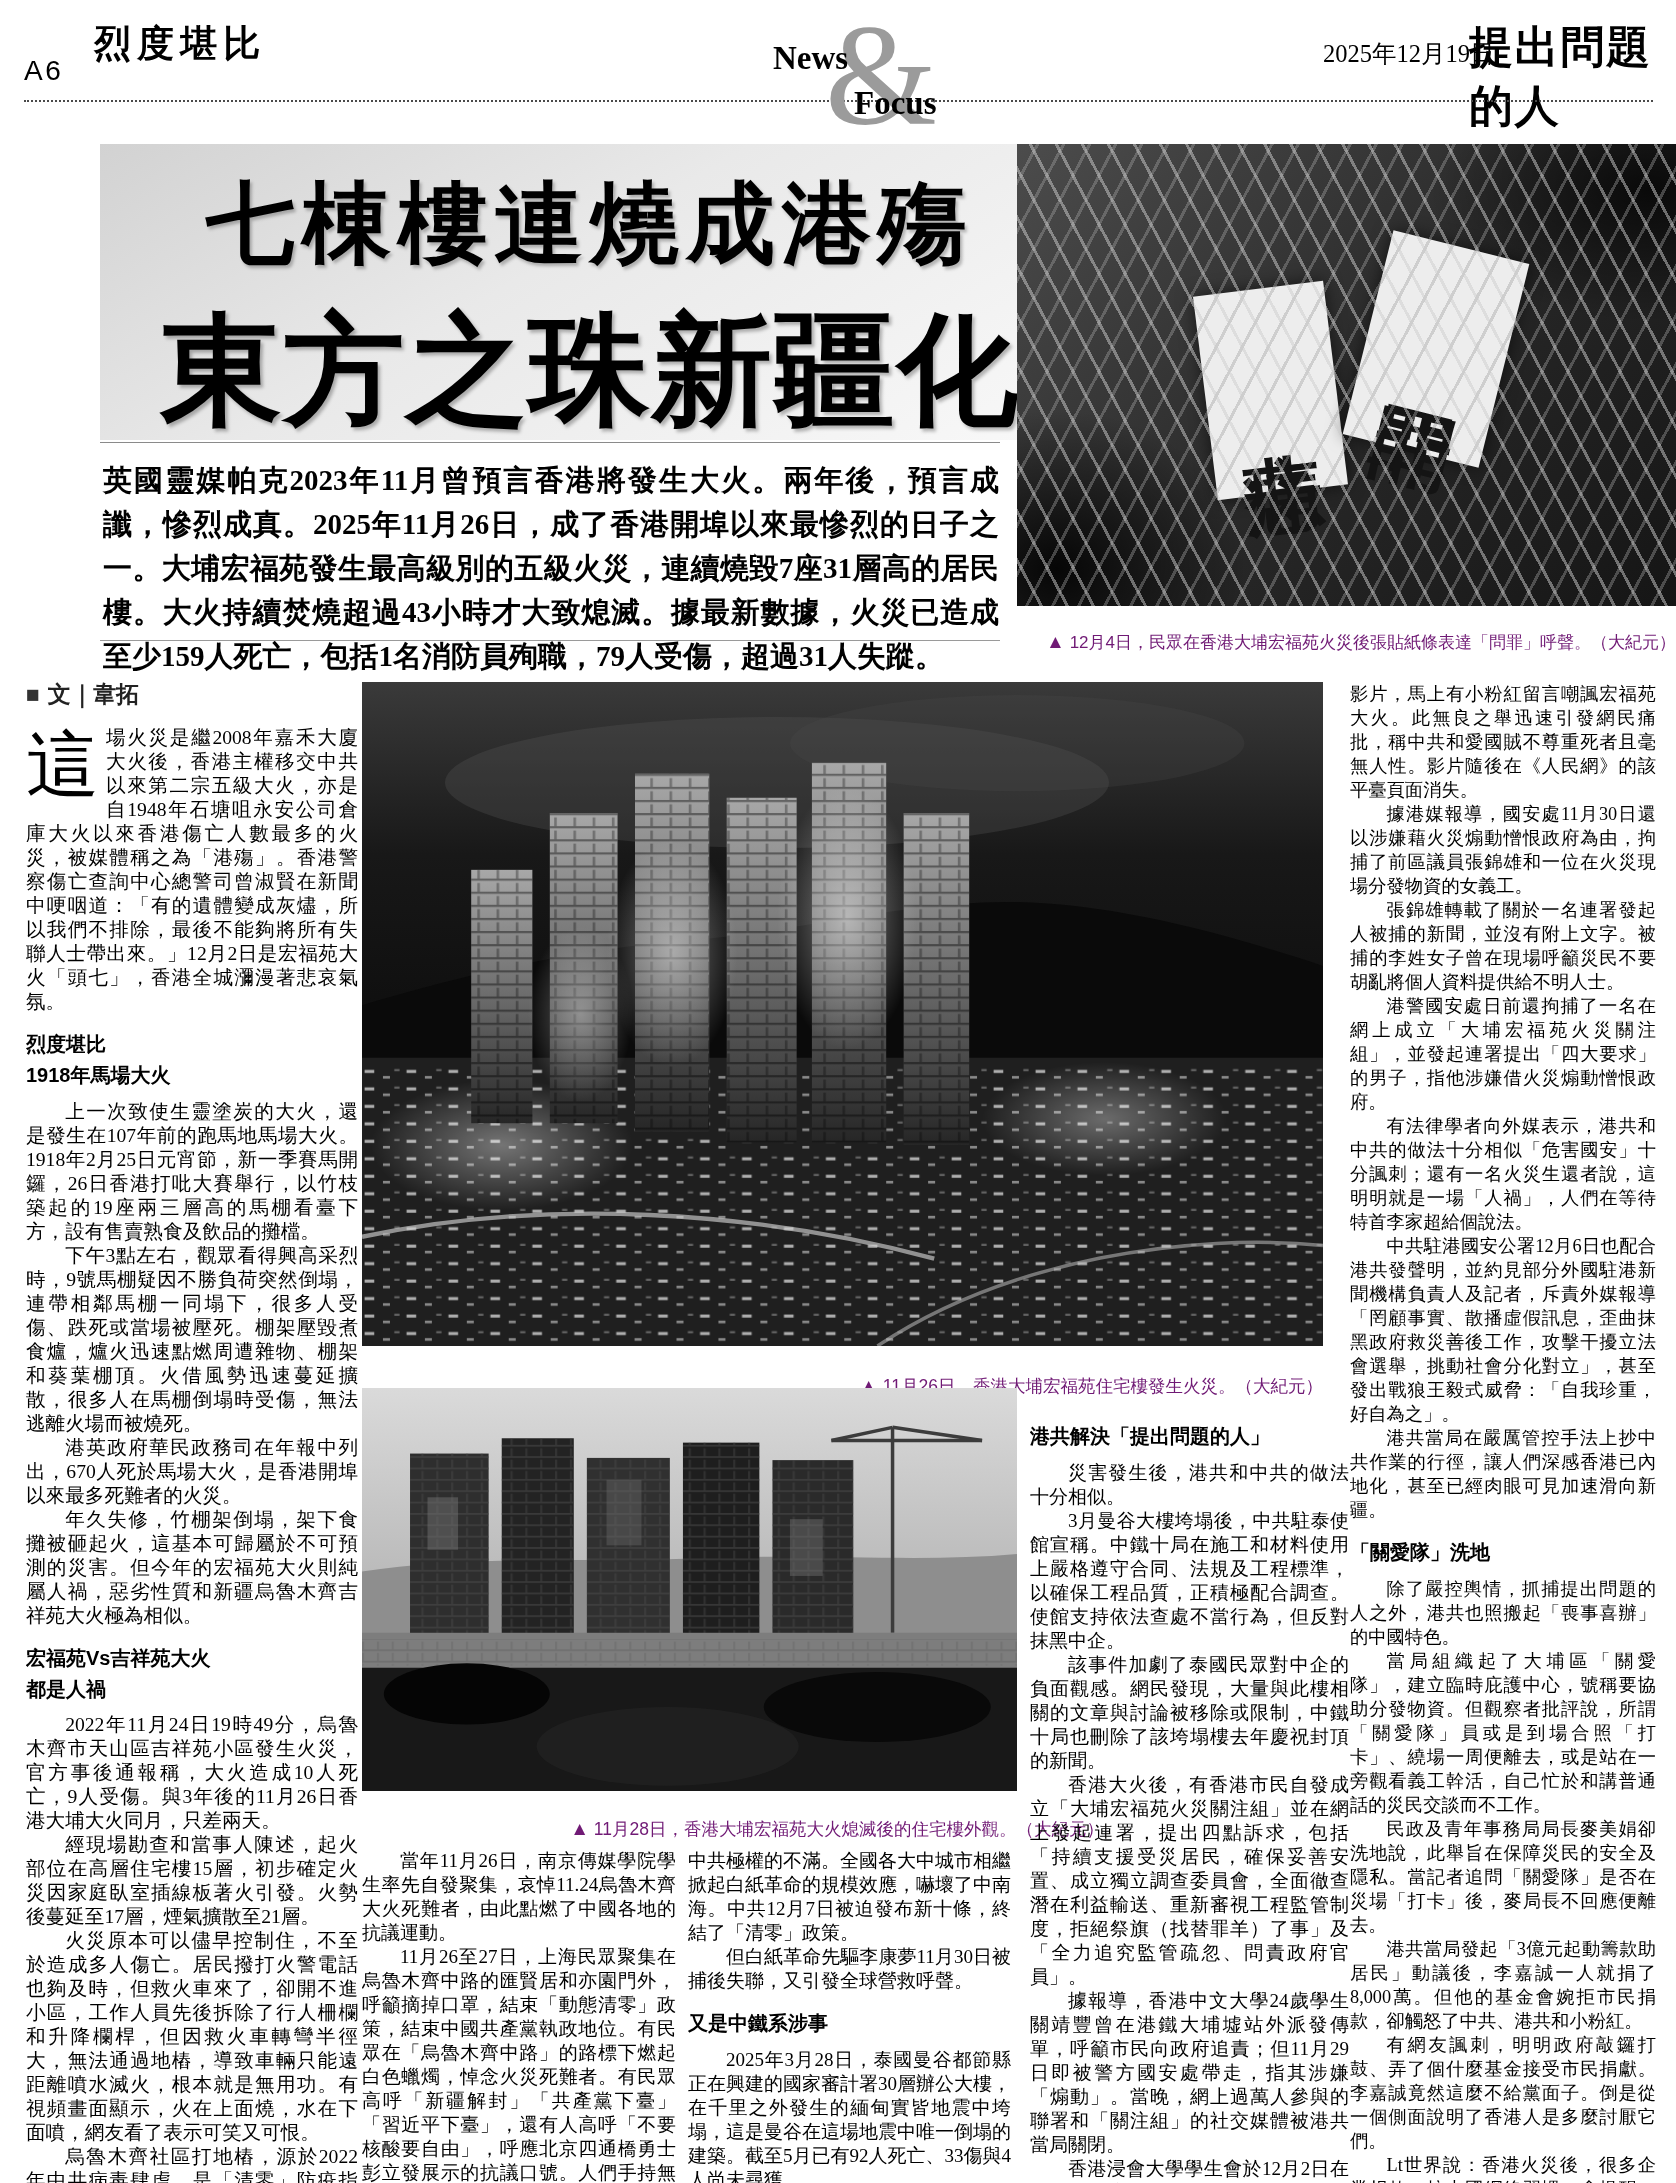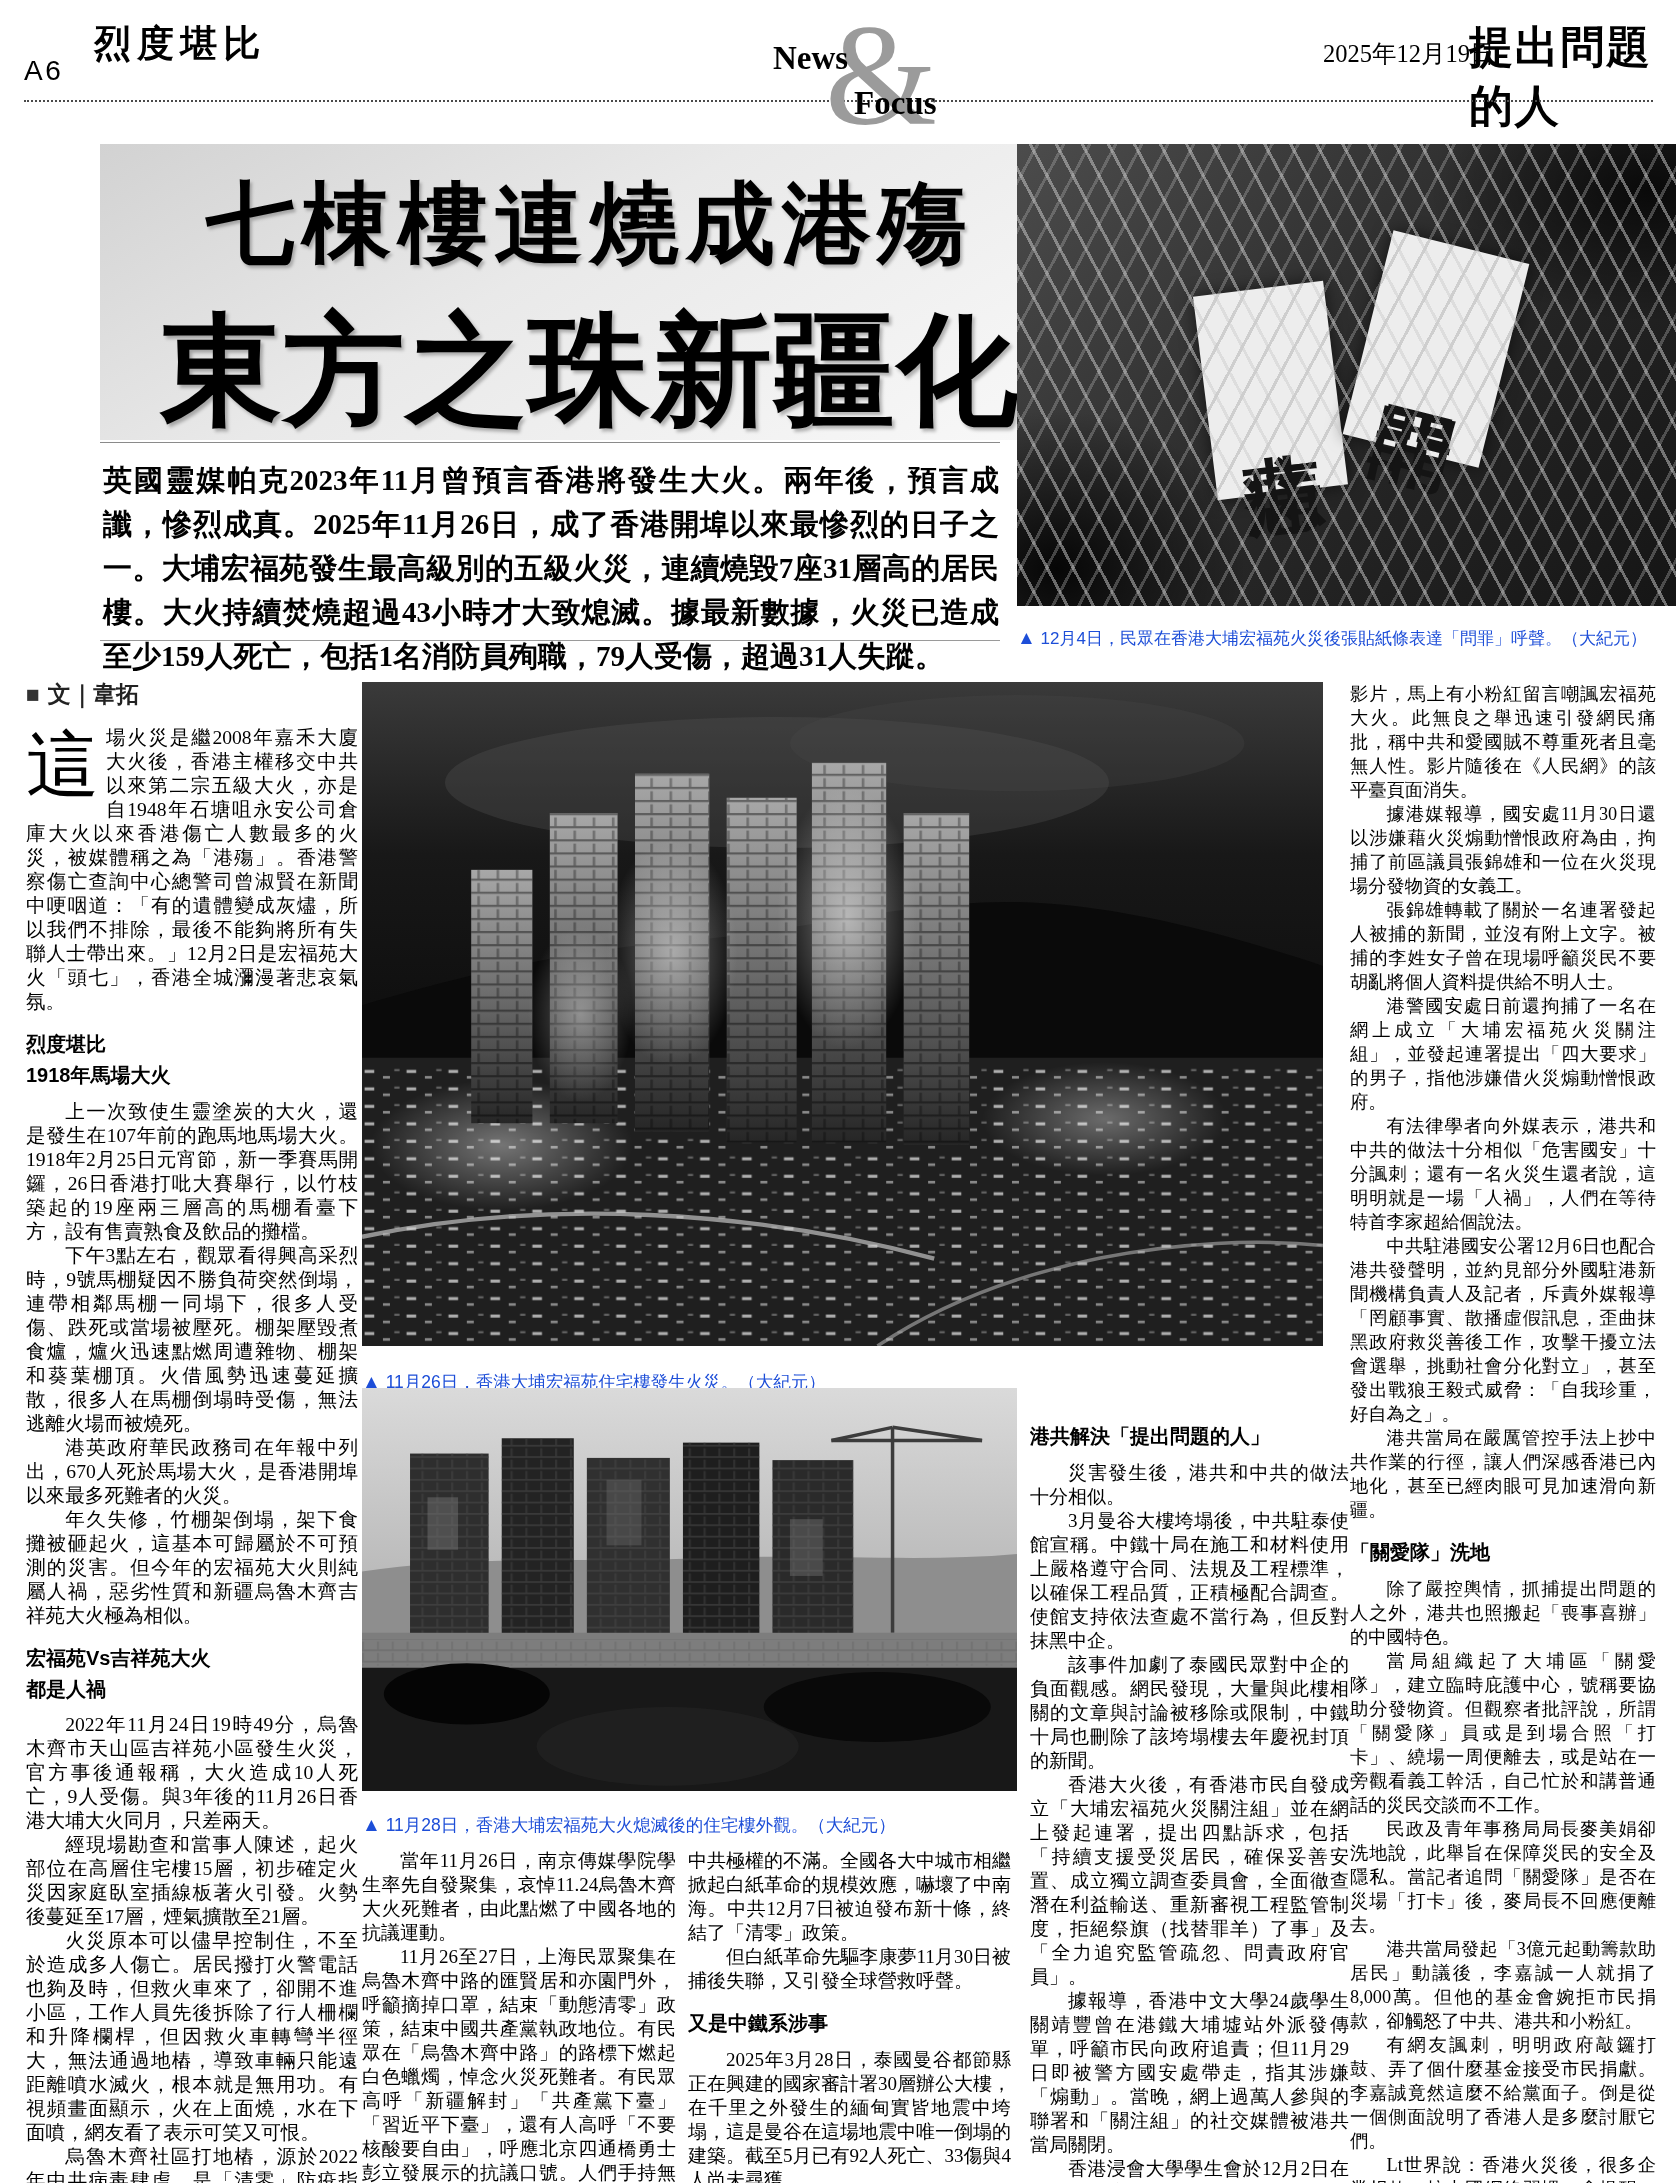--- a/index.html
+++ b/index.html
@@ -21,21 +21,21 @@
   
   #headline-box{left:100px;top:144px;width:900px;height:296px;
     background:linear-gradient(150deg,#d2d2d2 0%,#e9e9e9 45%,#f8f8f8 100%);
     text-align:center;padding-left:40px;}
   #headline-box .hl1{margin:20px 0 0 0;font-size:89px;font-weight:900;letter-spacing:7px;text-shadow:2.2px 2.6px 3.1px rgba(0,0,0,.25);}
   #headline-box .hl2{margin:6.1px 0 0 0;font-size:121px;font-weight:900;letter-spacing:1.7px;text-shadow:2.6px 3.1px 3.5px rgba(0,0,0,.28);}
   #headline-rule{left:100px;top:442px;width:900px;border-top:1.7px solid #8a8a8a;height:0;}
   #lead{left:103px;top:458px;width:896px;font-size:29px;line-height:44px;font-weight:bold;text-align:justify;}
   #lead-rule{left:100px;top:640px;width:900px;border-top:1.7px solid #9a9a9a;height:0;}
   
-  .caption{font-family:"Liberation Sans","DejaVu Sans",sans-serif;font-size:17.5px;line-height:19px;color:#1d4ed8;}
+  .caption{font-family:"Liberation Sans","DejaVu Sans",sans-serif;font-size:17.5px;line-height:28px;color:#701a75;text-align:right;}
   .cap-marker{font-size:19px;}
   #caption-fence{left:1017px;top:611px;width:659px;font-size:17px;}
   #caption-fire{left:362px;top:1354px;width:961px;}
   #caption-aftermath{left:362px;top:1797px;width:742px;}
   
   #photo-fence{left:1017px;top:144px;width:659px;height:462px;overflow:hidden;
     background:
       radial-gradient(ellipse 271px 227px at 6% 92%, rgba(0,0,0,.88), transparent 70%),
       radial-gradient(ellipse 314px 188px at 96% 10%, rgba(0,0,0,.75), transparent 70%),
       linear-gradient(135deg,#4c4c4c,#272727 55%,#151515);}

